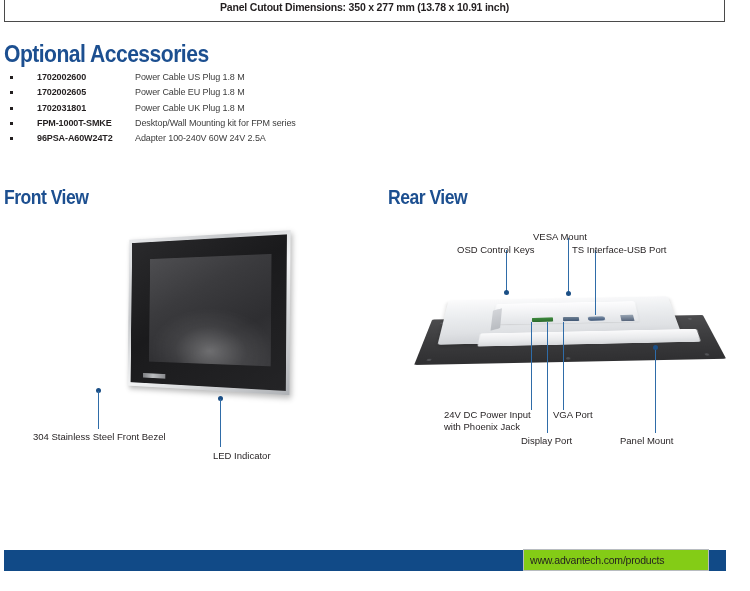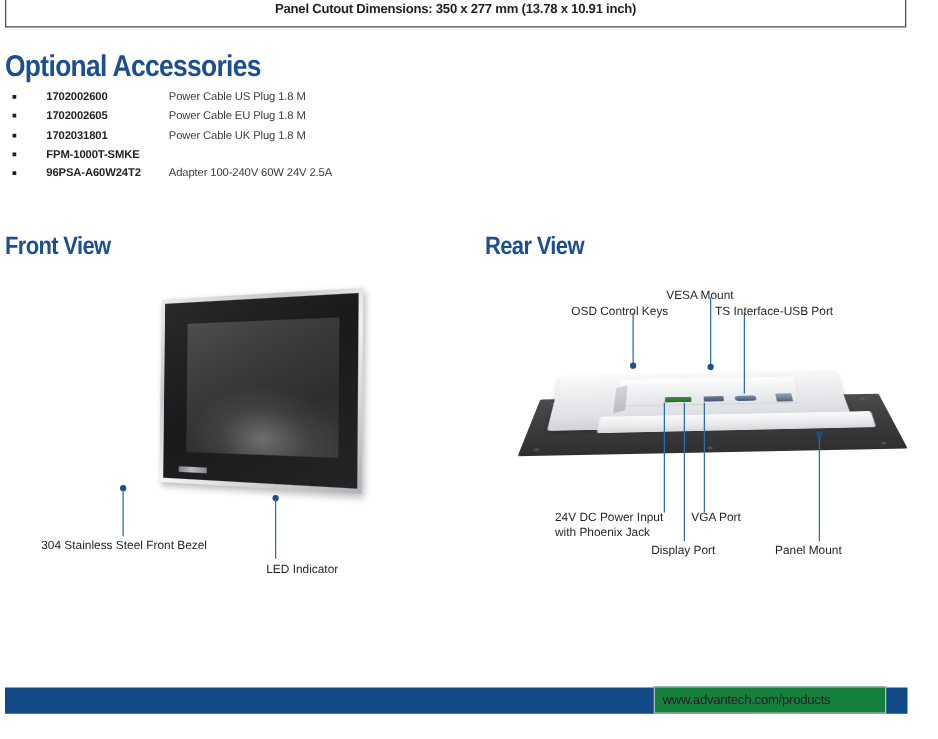--- a/index.html
+++ b/index.html
@@ -288,21 +288,21 @@
     white-space: nowrap;
     letter-spacing: -0.2px;
     margin-top: 32px;
   }
   #footer-url-box {
     position: absolute;
     left: 523px;
     top: 549px;
     width: 186px;
     height: 22px;
-    background: #15803d;
+    background: #84cc16;
     border: 1px solid #b8bcc0;
     box-sizing: border-box;
   }
   #footer-url-text {
     position: absolute;
     left: 6px;
     top: 4px;
     font-size: 10.5px;
     color: #231f20;
     white-space: nowrap;
@@ -330,20 +330,21 @@
     <span class="acc-desc">Power Cable EU Plug 1.8 M</span>
   </div>
   <div class="accessory-row">
     <span class="acc-bullet"></span>
     <span class="acc-pn">1702031801</span>
     <span class="acc-desc">Power Cable UK Plug 1.8 M</span>
   </div>
   <div class="accessory-row">
     <span class="acc-bullet"></span>
     <span class="acc-pn">FPM-1000T-SMKE</span>
+    <span class="acc-desc">Desktop/Wall Mounting kit for FPM series</span>
   </div>
   <div class="accessory-row">
     <span class="acc-bullet"></span>
     <span class="acc-pn">96PSA-A60W24T2</span>
     <span class="acc-desc">Adapter 100-240V 60W 24V 2.5A</span>
   </div>
 </div>
 
 <div class="section-heading" id="heading-front-view">Front View</div>
 

